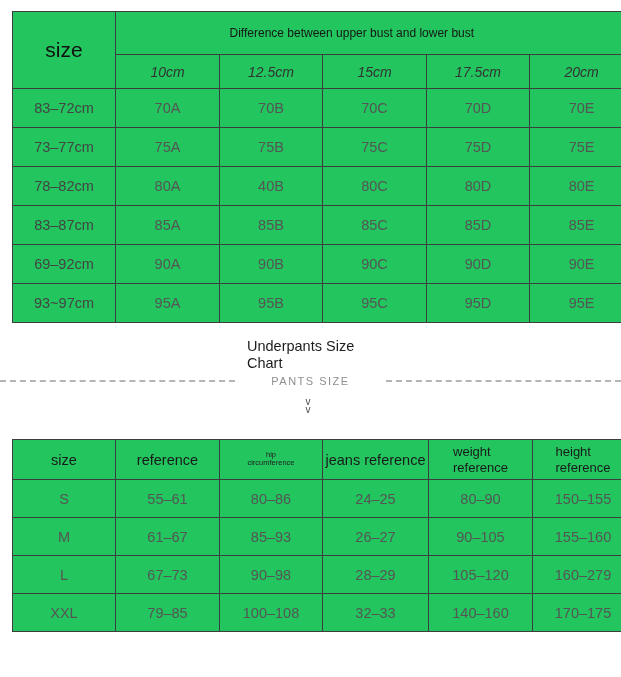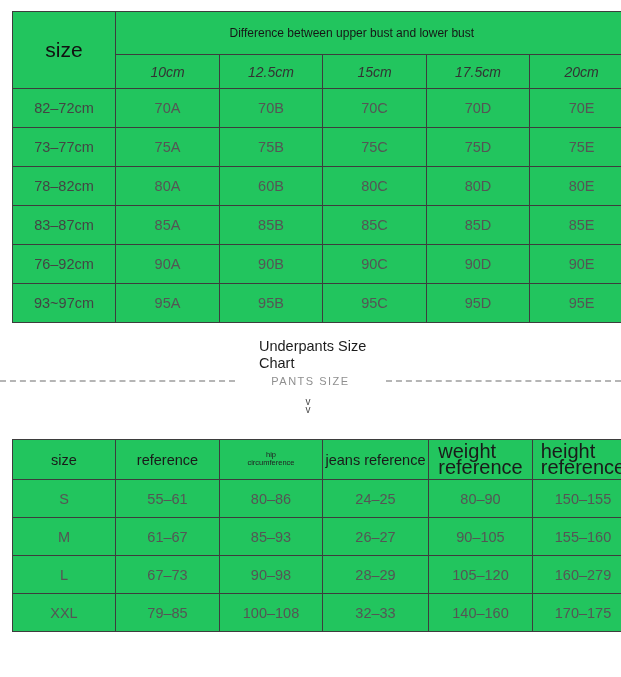--- a/index.html
+++ b/index.html
@@ -13,35 +13,35 @@
   
   #bra-table{top:11px;}
   #bra-table td{height:38px;font-size:14.5px;color:#555;}
   #bra-table td.corner{font-size:21px;color:#111;}
   #bra-table td.span-head{height:42px;}
   #bra-table td.span-head .wrap{width:290px;margin:0 auto;text-align:left;font-size:12px;line-height:17px;color:#161616;}
   #bra-table tr.sub-row td{height:33px;font-size:14px;color:#333;font-style:italic;}
   #bra-table td.band{color:#444;}
 
   
-  .mid-title{position:absolute;left:259px;top:338px;width:120px;font-size:14.5px;line-height:17px;color:#1c1c1c;}
+  .mid-title{position:absolute;left:247px;top:338px;width:120px;font-size:14.5px;line-height:17px;color:#1c1c1c;}
   .divider{position:absolute;top:374px;left:0;width:621px;height:14px;display:flex;align-items:center;}
   .divider .dash{flex:1;height:0;border-top:2px dashed #b5b5b5;}
   .divider .label{padding:0 36px;font-size:11px;letter-spacing:1.5px;color:#8f8f8f;white-space:nowrap;}
   .chevrons{position:absolute;left:297px;top:398px;width:22px;text-align:center;font-size:10px;line-height:8px;color:#4a4a4a;}
   .chevrons span{display:block;}
 
   
   #pants-table{top:439px;}
   #pants-table td{height:37px;font-size:14.5px;color:#555;}
   #pants-table tr.p-head td{height:39px;font-size:14.5px;color:#1a1a1a;}
   #pants-table td.corner{font-size:21px;color:#111;}
   #pants-table .tiny-head{display:inline-block;text-align:center;font-size:7.5px;line-height:8.5px;color:#222;}
   #pants-table .tiny-head span{display:block;}
-  #pants-table .two-line{display:inline-block;text-align:left;font-size:20px;line-height:16px;color:#1a1a1a;}
+  #pants-table .two-line{display:inline-block;text-align:left;font-size:13px;line-height:16px;color:#1a1a1a;}
   #pants-table .two-line span{display:block;}
 </style>
 </head>
 <body>
 
 <table id="bra-table">
   <colgroup>
     <col style="width:103px">
       <col style="width:104px">
       <col style="width:103px">
@@ -57,53 +57,53 @@
     </td>
   </tr>
   <tr class="sub-row">
     <td>10cm</td>
     <td>12.5cm</td>
     <td>15cm</td>
     <td>17.5cm</td>
     <td>20cm</td>
   </tr>
   <tr>
-    <td class="band">82–72cm</td>
+    <td class="band">83–72cm</td>
     <td>70A</td>
     <td>70B</td>
     <td>70C</td>
     <td>70D</td>
     <td>70E</td>
   </tr>
   <tr>
     <td class="band">73–77cm</td>
     <td>75A</td>
     <td>75B</td>
     <td>75C</td>
     <td>75D</td>
     <td>75E</td>
   </tr>
   <tr>
     <td class="band">78–82cm</td>
     <td>80A</td>
-    <td>60B</td>
+    <td>40B</td>
     <td>80C</td>
     <td>80D</td>
     <td>80E</td>
   </tr>
   <tr>
     <td class="band">83–87cm</td>
     <td>85A</td>
     <td>85B</td>
     <td>85C</td>
     <td>85D</td>
     <td>85E</td>
   </tr>
   <tr>
-    <td class="band">76–92cm</td>
+    <td class="band">69–92cm</td>
     <td>90A</td>
     <td>90B</td>
     <td>90C</td>
     <td>90D</td>
     <td>90E</td>
   </tr>
   <tr>
     <td class="band">93~97cm</td>
     <td>95A</td>
     <td>95B</td>

